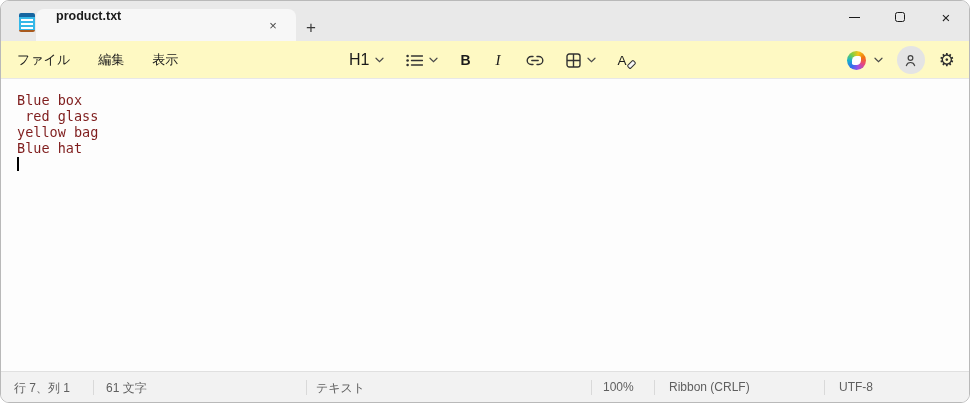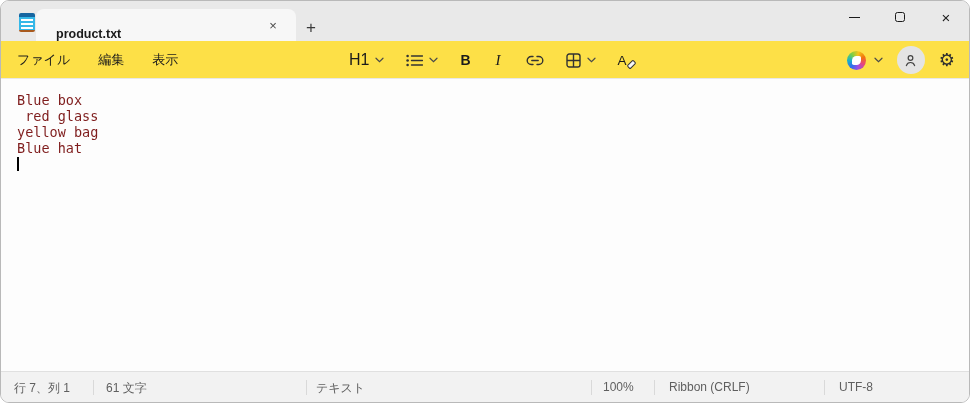--- a/index.html
+++ b/index.html
@@ -18,42 +18,42 @@
   .app-icon .spine { position:absolute; top:0; left:0; right:0; height:4px; background:#1565a0; }
   .app-icon .body {
     position:absolute; top:4px; left:0; right:0; bottom:2px;
     background:#35b8e8;
   }
   .app-icon .body i { display:block; height:2px; margin:2px 2px 0 2px; background:#ffffff; }
   .app-icon .base { position:absolute; bottom:0; left:0; right:0; height:2px; background:#a85a1e; }
   .tab {
     position:absolute; left:35px; top:8px; width:260px; height:32px;
     background:#f7f7f7; border-radius:8px 8px 0 0;
-    display:flex; align-items:flex-end;
+    display:flex; align-items:flex-start;
   }
   .tab-label { margin-left:20px; font-size:12.5px; font-weight:700; color:#1b1b1b; }
   .tab-close {
     position:absolute; right:14px; top:7px; width:18px; height:18px;
     display:flex; align-items:center; justify-content:center;
     font-size:13px; color:#4a4a4a; border-radius:4px; cursor:default;
   }
   .new-tab {
     position:absolute; left:300px; top:17px; width:20px; height:20px;
     display:flex; align-items:center; justify-content:center;
     font-size:17px; font-weight:300; color:#3a3a3a;
   }
   .win-controls { position:absolute; right:0; top:0; height:40px; display:flex; }
   .win-btn { width:46px; height:32px; display:flex; align-items:center; justify-content:center; }
   .min-glyph { width:11px; height:0; border-top:1.2px solid #1b1b1b; }
   .max-glyph { width:10px; height:10px; border:1.2px solid #1b1b1b; border-radius:2.5px; }
   .close-glyph { font-size:15px; color:#1b1b1b; line-height:1; }
   
   .menurow {
     position:absolute; left:0; top:40px; width:100%; height:38px;
-    background:#fde047; border-bottom:1px solid #e8e8e8;
+    background:#fef9c3; border-bottom:1px solid #e8e8e8;
   }
   .menus { position:absolute; left:16px; top:0; height:38px; display:flex; align-items:center; gap:28px; }
   .menu-item { font-size:13px; color:#1b1b1b; }
   .fmtbar { position:absolute; left:343px; top:0; height:38px; display:flex; align-items:center; gap:12px; }
   .fmt-btn { display:flex; align-items:center; gap:6px; padding:4px 5px; border-radius:5px; color:#1b1b1b; }
   .h1-label { font-size:16px; }
   .bold-label { font-size:14px; font-weight:800; font-family:"Liberation Sans", sans-serif; }
   .italic-label { font-size:15px; font-style:italic; font-family:"Liberation Serif", serif; padding:0 3px; }
   .clearfmt { position:relative; font-size:13.5px; padding-right:8px; }
   .eraser {

